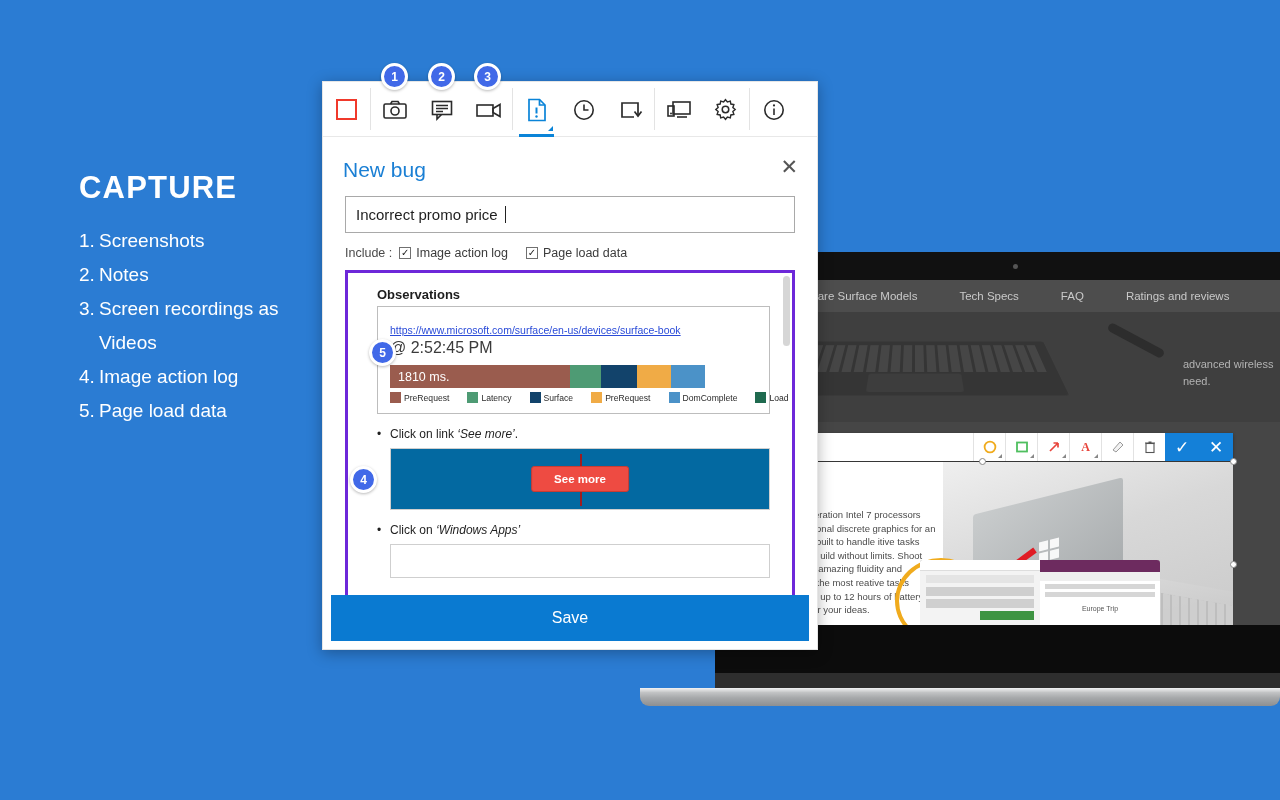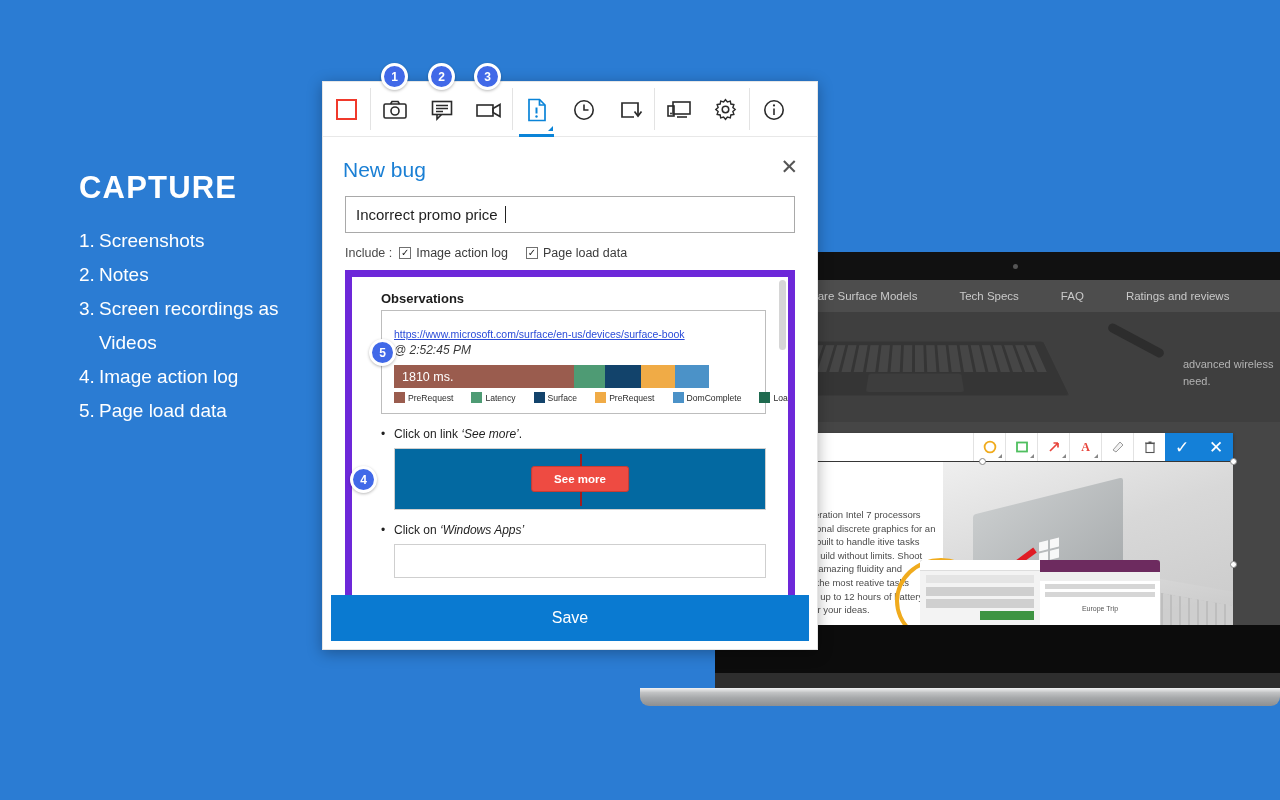--- a/index.html
+++ b/index.html
@@ -255,28 +255,28 @@
   #include-row .lbl { color: #4a4a4a; }
   .cbx {
     width: 12px; height: 12px; border: 1px solid #707070; background: #fff;
     display: inline-flex; align-items: center; justify-content: center;
     font-size: 10px; color: #1c1c1c; line-height: 1;
   }
   .cb-group { display: flex; align-items: center; gap: 5px; }
   .cb-group + .cb-group { margin-left: 11px; }
 
   #content-panel {
-    margin: 10px 22px 0 22px; height: 359px; border: 7px solid #6d28d9;
+    margin: 10px 22px 0 22px; height: 359px; border: 3px solid #6d28d9;
     position: relative; overflow: hidden; background: #fff;
   }
   #content-scroll { position: absolute; inset: 0; padding: 14px 22px 0 29px; }
   #obs-heading { font-size: 13px; font-weight: bold; color: #1d1d1d; }
   #obs-box { margin-top: 4px; border: 1px solid #bdbdbd; padding: 17px 12px 10px 12px; }
   #obs-url { color: #2a4bd8; font-size: 10.5px; text-decoration: underline; word-break: break-all; }
-  #obs-time { color: #3a3a3a; font-size: 12px; margin-top: 3px; font-style: italic; }
+  #obs-time { color: #3a3a3a; font-size: 16px; margin-top: 3px; }
   #perf-bar { margin-top: 8px; display: flex; height: 23px; width: 315px; }
   #perf-bar .seg { height: 100%; }
   #perf-bar .seg.first {
     color: #fff; font-size: 12.5px; display: flex; align-items: center; padding-left: 8px;
   }
   #perf-legend { margin-top: 4px; display: flex; align-items: center; font-size: 8.6px; color: #2a2a2a; gap: 12px; }
   #perf-legend .lg { display: flex; align-items: center; margin-right: 6px; }
   #perf-legend .sw { width: 11px; height: 11px; margin-right: 3px; }
 
   .step-line { margin-top: 13px; font-size: 12px; color: #1f1f1f; display: flex; }

